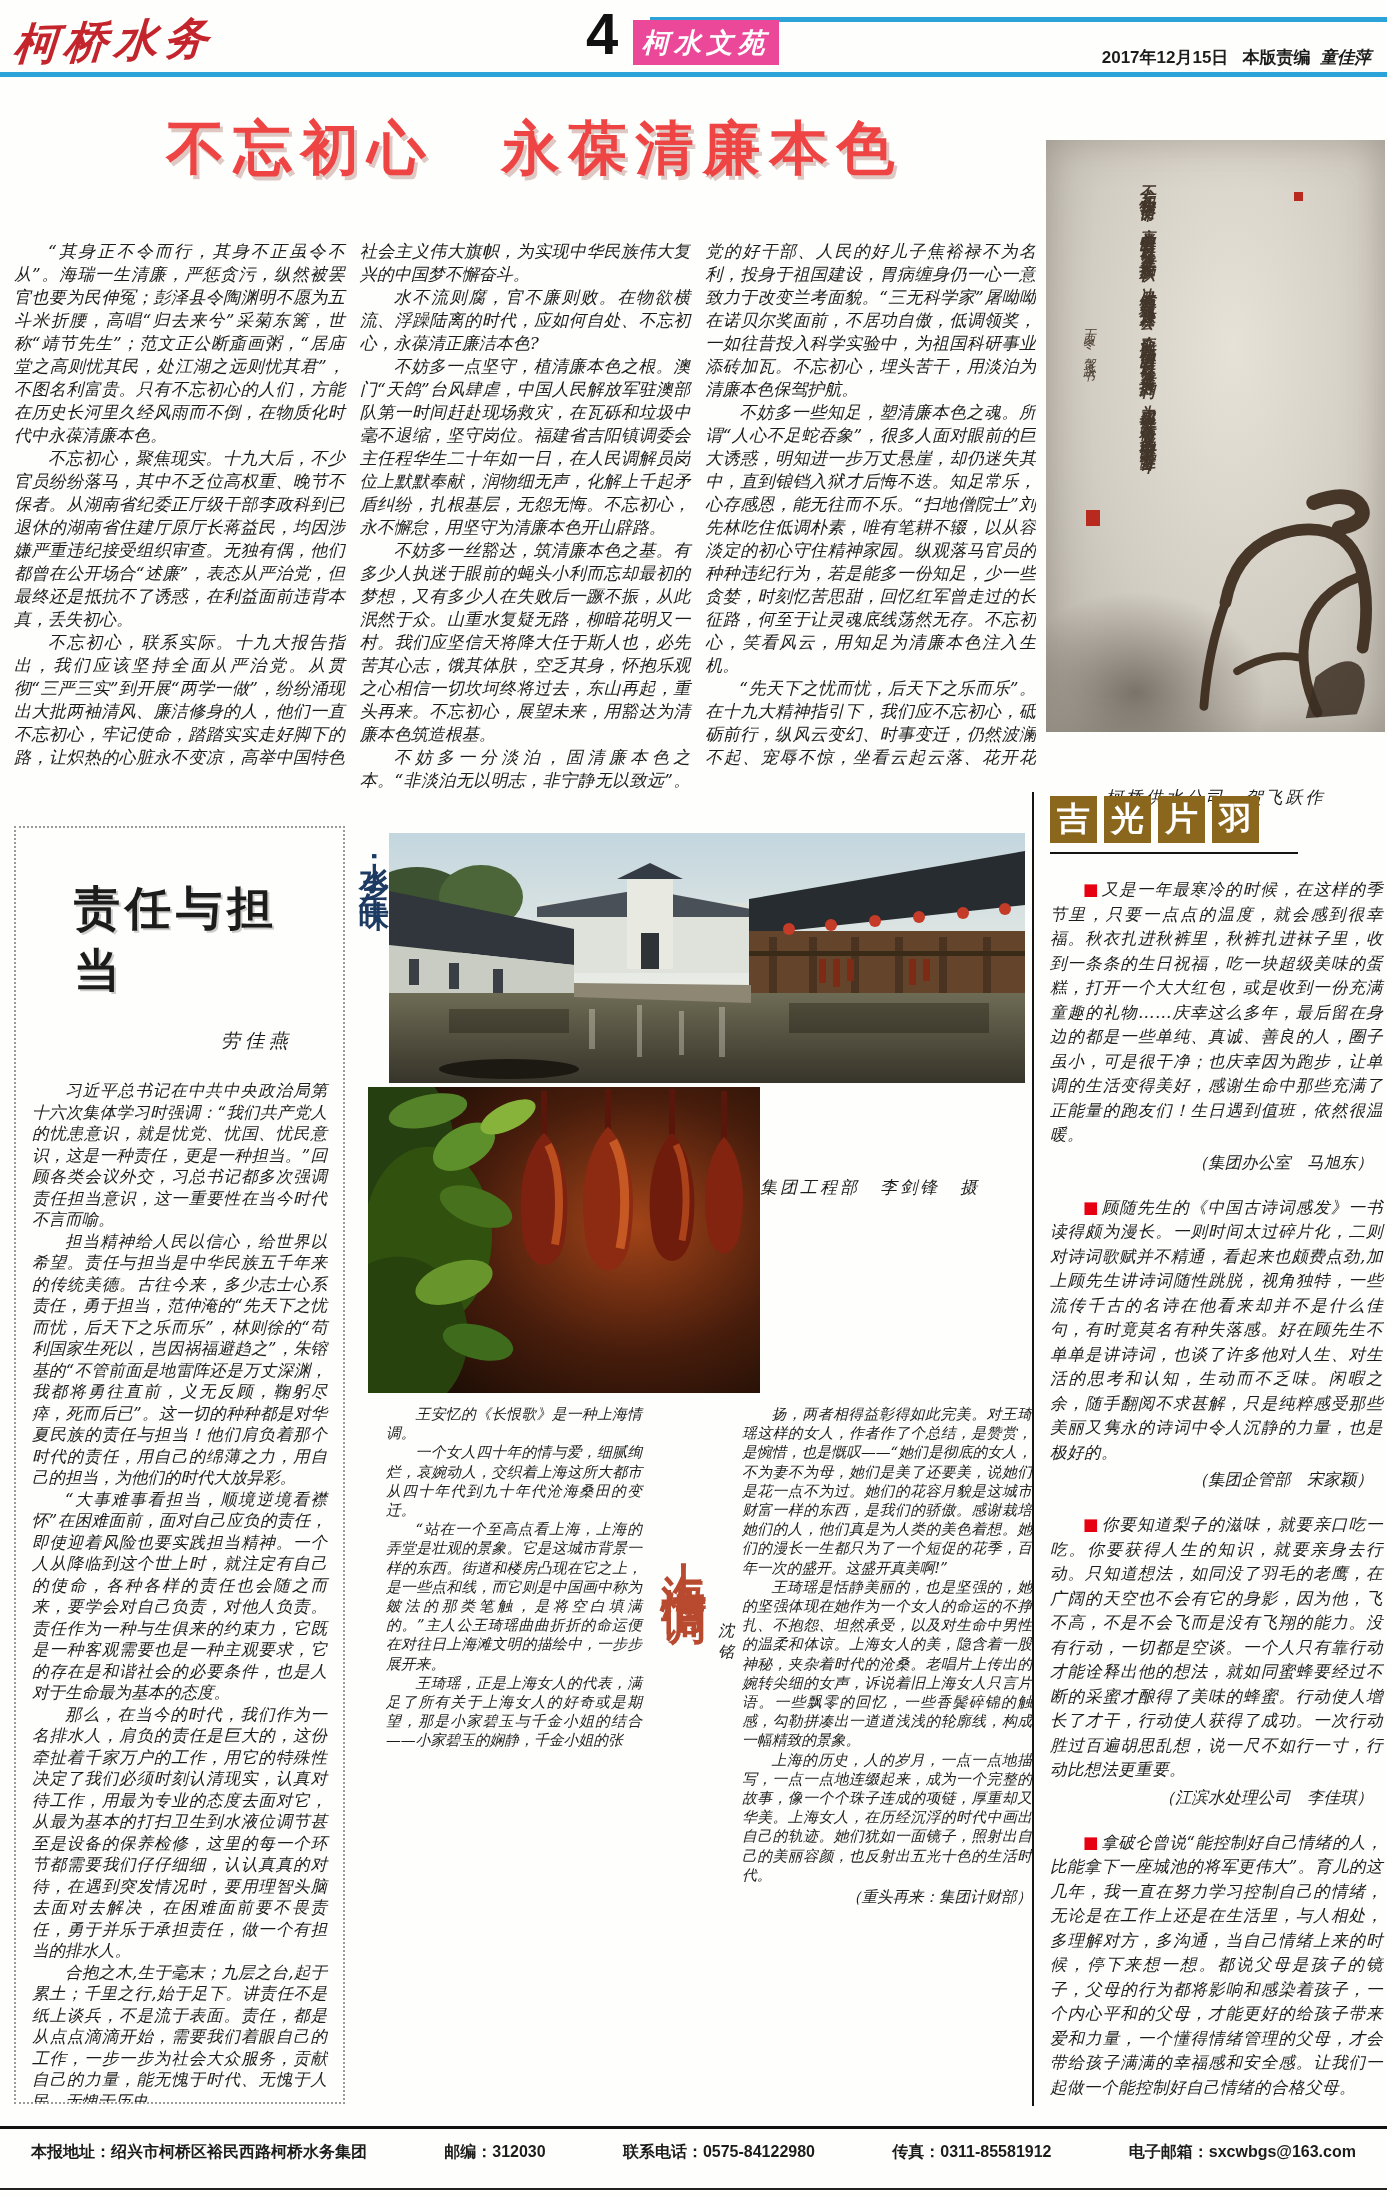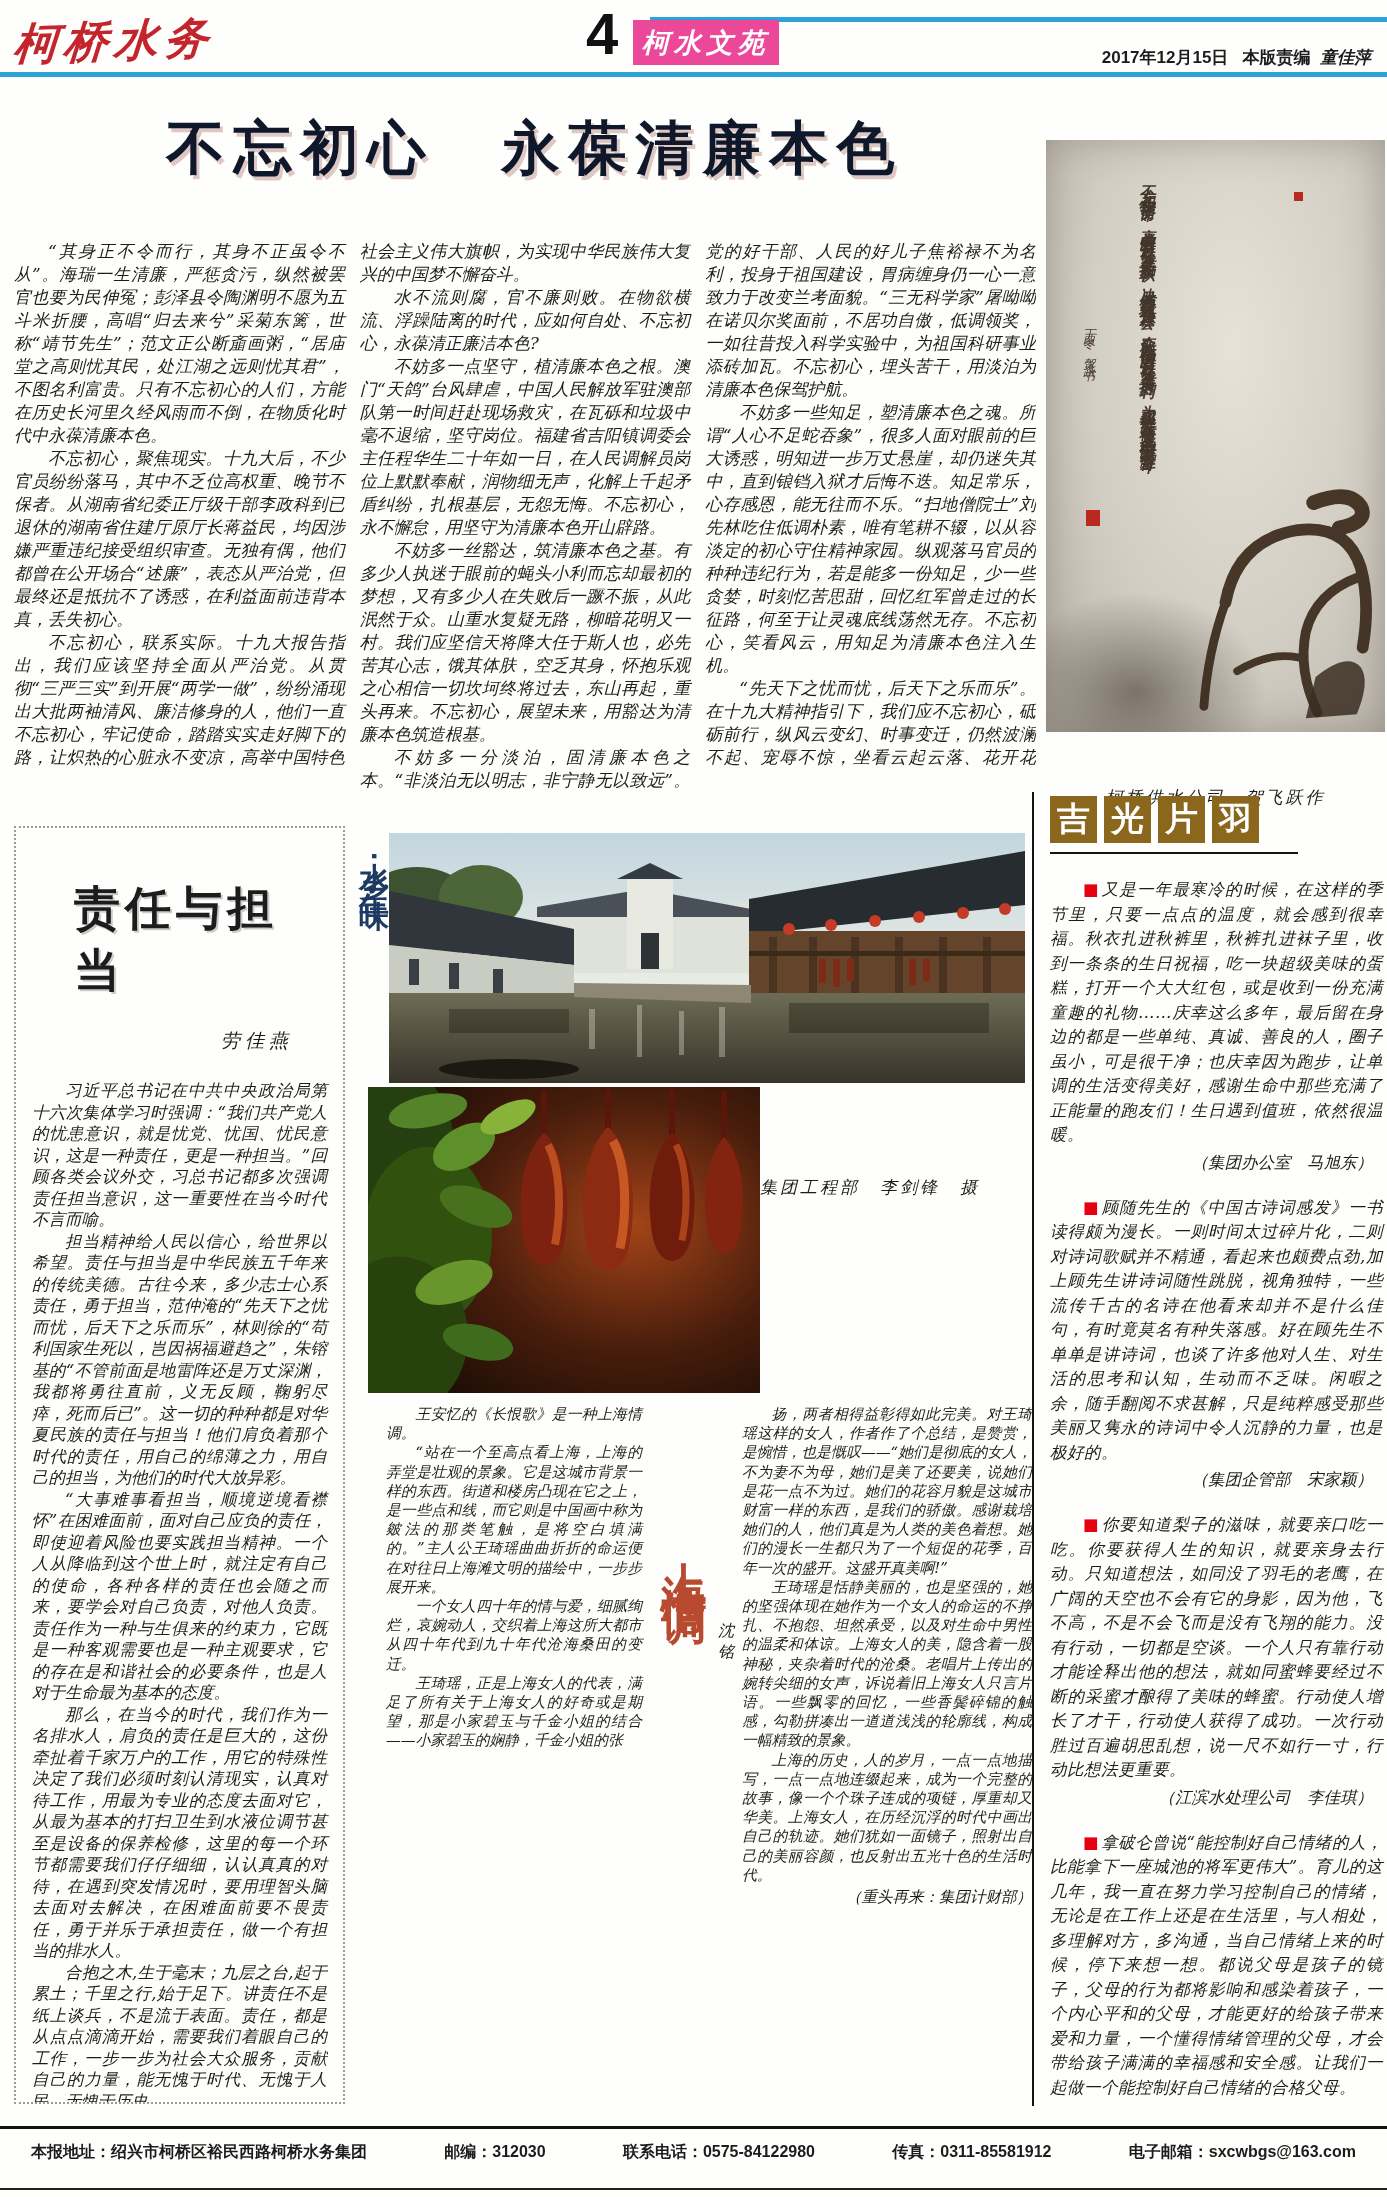--- a/index.html
+++ b/index.html
@@ -15,21 +15,21 @@
   .page-number{left:586px;top:0px;font-size:58px;font-weight:900;color:#111;}
   .blue-line-top{left:650px;top:17px;width:737px;height:5px;background:#2ba3d9;}
   .section-box{left:633px;top:20px;width:146px;height:45px;background:#ec4899;display:flex;
     align-items:center;justify-content:center;}
   .section-box span{color:#fff;font-size:27px;font-weight:bold;font-style:italic;letter-spacing:5px;}
   .date-line{right:16px;top:46px;font-size:17px;font-weight:bold;white-space:nowrap;}
   .blue-line-full{left:0;top:72px;width:1387px;height:5px;background:#2ba3d9;}
 
   
   .headline{left:40px;top:110px;width:990px;text-align:center;font-size:58px;font-weight:900;
-    color:#0f172a;letter-spacing:9px;white-space:nowrap;
+    color:#ef4444;letter-spacing:9px;white-space:nowrap;
     text-shadow:3px 4px 0 rgba(140,60,50,.28);}
   .main-author{left:40px;top:203px;width:990px;text-align:center;font-size:19px;letter-spacing:8px;}
   .main-cols{left:14px;top:240px;width:1022px;height:562px;column-count:3;column-gap:15px;
     column-fill:auto;font-size:17px;line-height:23px;text-align:justify;overflow:hidden;}
   .body-p{margin:0;text-indent:2em;font-style:italic;}
 
   
   .callig-art{left:1046px;top:140px;width:339px;height:592px;
     background:radial-gradient(ellipse at 55% 35%, #e7e2d8 0%, #d3cec4 55%, #b9b4aa 100%);
     box-shadow:inset 0 0 40px rgba(80,70,60,.35);overflow:hidden;}
@@ -328,23 +328,23 @@
     </svg>
   </div>
 
   <div class="abs photo-credit kai">集团工程部　李剑锋　摄</div>
 
   <div class="abs sh-grid">
     <div class="sh-colL sh-text">
 
         <p class="body-p">王安忆的《长恨歌》是一种上海情调。</p>
 
+        <p class="body-p">一个女人四十年的情与爱，细腻绚烂，哀婉动人，交织着上海这所大都市从四十年代到九十年代沧海桑田的变迁。</p>
+
         <p class="body-p">“站在一个至高点看上海，上海的弄堂是壮观的景象。它是这城市背景一样的东西。街道和楼房凸现在它之上，是一些点和线，而它则是中国画中称为皴法的那类笔触，是将空白填满的。”主人公王琦瑶曲曲折折的命运便在对往日上海滩文明的描绘中，一步步展开来。</p>
-
-        <p class="body-p">一个女人四十年的情与爱，细腻绚烂，哀婉动人，交织着上海这所大都市从四十年代到九十年代沧海桑田的变迁。</p>
 
 
         <p class="body-p">王琦瑶，正是上海女人的代表，满足了所有关于上海女人的好奇或是期望，那是小家碧玉与千金小姐的结合——小家碧玉的娴静，千金小姐的张</p>
       </div>
     <div class="sh-colC">
       <div class="sh-title">上海情调</div>
       <div class="sh-author kai">沈铭</div>
     </div>
     <div class="sh-colR sh-text">
       <div style="display:contents">

